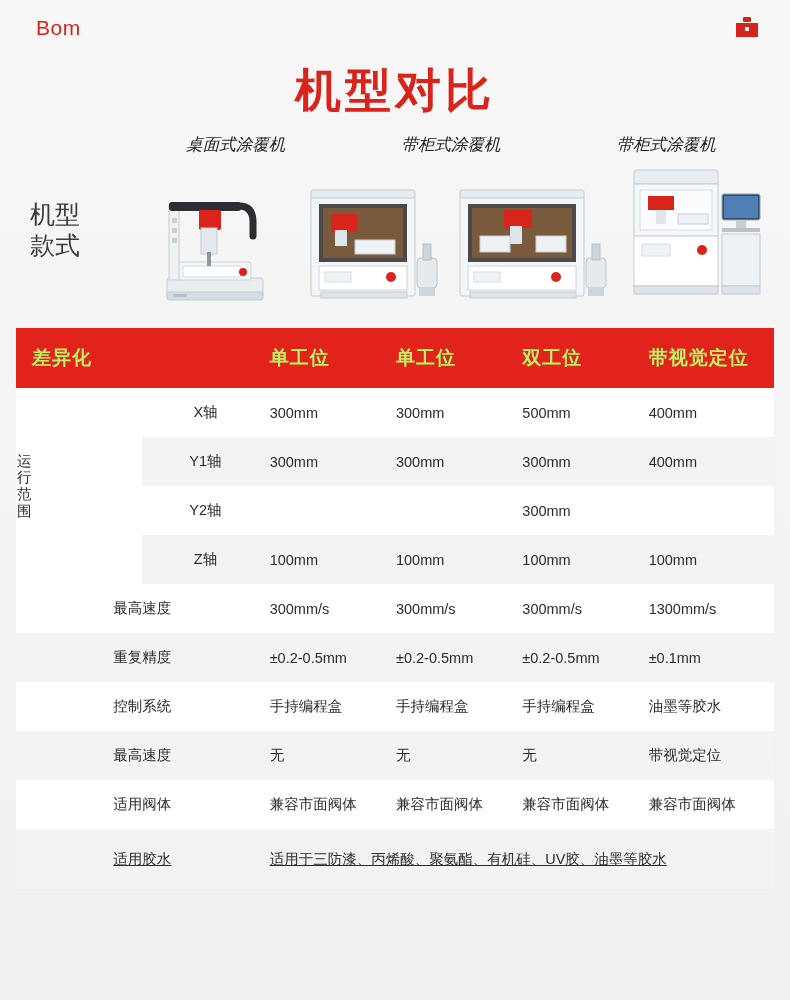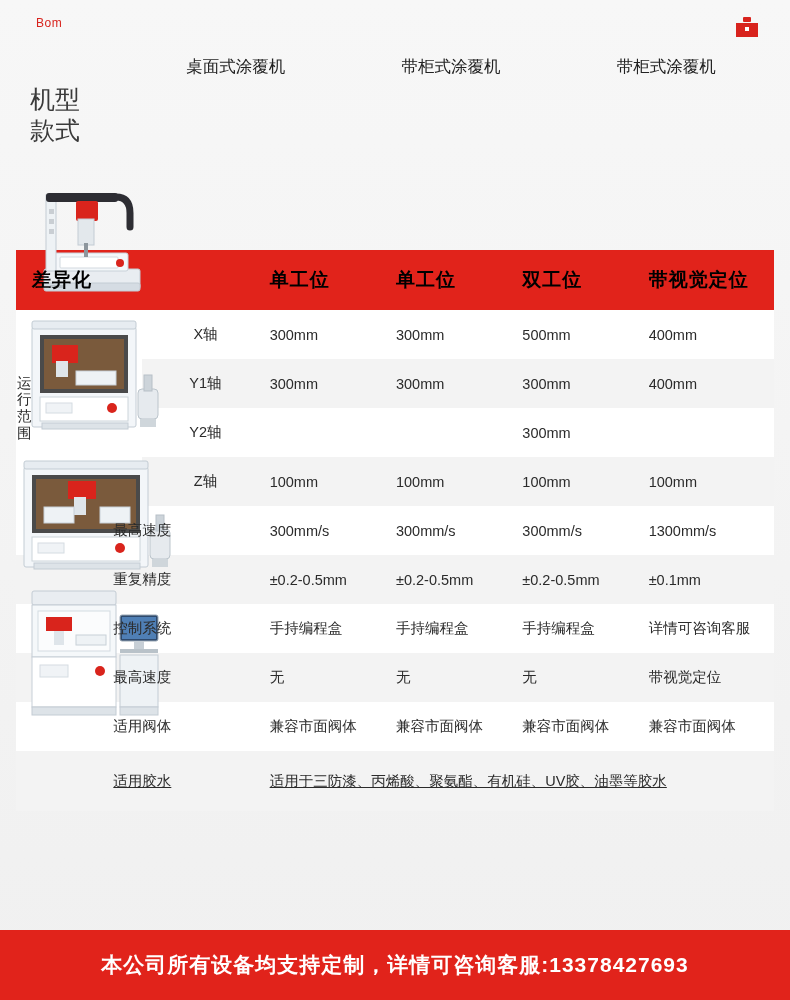--- a/index.html
+++ b/index.html
@@ -24,21 +24,21 @@
   
   .topbar {
     position: relative;
     height: 56px;
   }
   .brand {
     position: absolute;
     left: 36px;
     top: 16px;
     color: #d8231d;
-    font-size: 12px;
+    font-size: 21px;
     letter-spacing: 0.5px;
   }
   .topicon {
     position: absolute;
     right: 30px;
     top: 14px;
     width: 26px;
     height: 26px;
   }
 
@@ -64,30 +64,30 @@
     flex: none;
   }
   .model-col {
     flex: 1 1 0;
     text-align: center;
   }
   .model-name {
     font-size: 16.5px;
     color: #222;
     padding-bottom: 6px;
+    font-style: italic;
   }
 
   
   .machines {
     display: flex;
     padding: 0 16px 6px 16px;
     box-sizing: border-box;
-    align-items: flex-start;
+    align-items: center;
     height: 160px;
-    flex-direction: column;
   }
   .machines-label {
     width: 112px;
     flex: none;
     font-size: 25px;
     color: #3a3a3a;
     line-height: 1.25;
     padding-left: 14px;
     padding-bottom: 18px;
     box-sizing: border-box;
@@ -112,21 +112,21 @@
     table-layout: fixed;
   }
   .table td, .table th {
     text-align: left;
     font-size: 14.5px;
     color: #2b2b2b;
     font-weight: normal;
   }
   .head-row td {
     background: #e1231b;
-    color: #000000;
+    color: #bef264;
     font-size: 19px;
     font-weight: bold;
     height: 58px;
     letter-spacing: 1px;
   }
   .head-row td.first {
     text-align: left;
     padding-left: 16px;
     font-size: 19px;
   }
@@ -180,20 +180,21 @@
     <div class="brand">Bom</div>
     <div class="topicon">
       <svg width="26" height="26" viewBox="0 0 26 26">
         <rect x="2" y="9" width="22" height="14" fill="#d8231d"></rect>
         <rect x="9" y="3" width="8" height="5" rx="1" fill="#d8231d"></rect>
         <rect x="11" y="13" width="4" height="4" fill="#ffffff"></rect>
       </svg>
     </div>
   </div>
 
+  <div class="title">机型对比</div>
 
   <div class="models">
     <div class="model-spacer"></div>
     <div class="model-col">
       <div class="model-name">桌面式涂覆机</div>
     </div>
     <div class="model-col">
       <div class="model-name">带柜式涂覆机</div>
     </div>
     <div class="model-col">
@@ -350,21 +351,21 @@
         <td>±0.2-0.5mm</td>
         <td>±0.2-0.5mm</td>
         <td class="red-val">±0.1mm</td>
       </tr>
 
       <tr class="r-white">
         <td class="param-name lbl-cell" colspan="2">控制系统</td>
         <td>手持编程盒</td>
         <td>手持编程盒</td>
         <td>手持编程盒</td>
-        <td class="red-val">详情可咨询客服</td>
+        <td class="red-val">油墨等胶水</td>
       </tr>
 
       <tr class="r-gray">
         <td class="param-name lbl-cell" colspan="2">最高速度</td>
         <td>无</td>
         <td>无</td>
         <td>无</td>
         <td class="red-val">带视觉定位</td>
       </tr>
 
@@ -376,16 +377,13 @@
         <td>兼容市面阀体</td>
       </tr>
 
       <tr class="r-gray glue-row">
         <td class="param-name lbl-cell" colspan="2">适用胶水</td>
         <td class="fullspan" colspan="4">适用于三防漆、丙烯酸、聚氨酯、有机硅、UV胶、油墨等胶水</td>
       </tr>
     </tbody>
   </table>
 
-  <div class="footer">
-    <span>本公司所有设备均支持定制，详情可咨询客服:13378427693</span>
-  </div>
 </div>
 
 </body></html>

